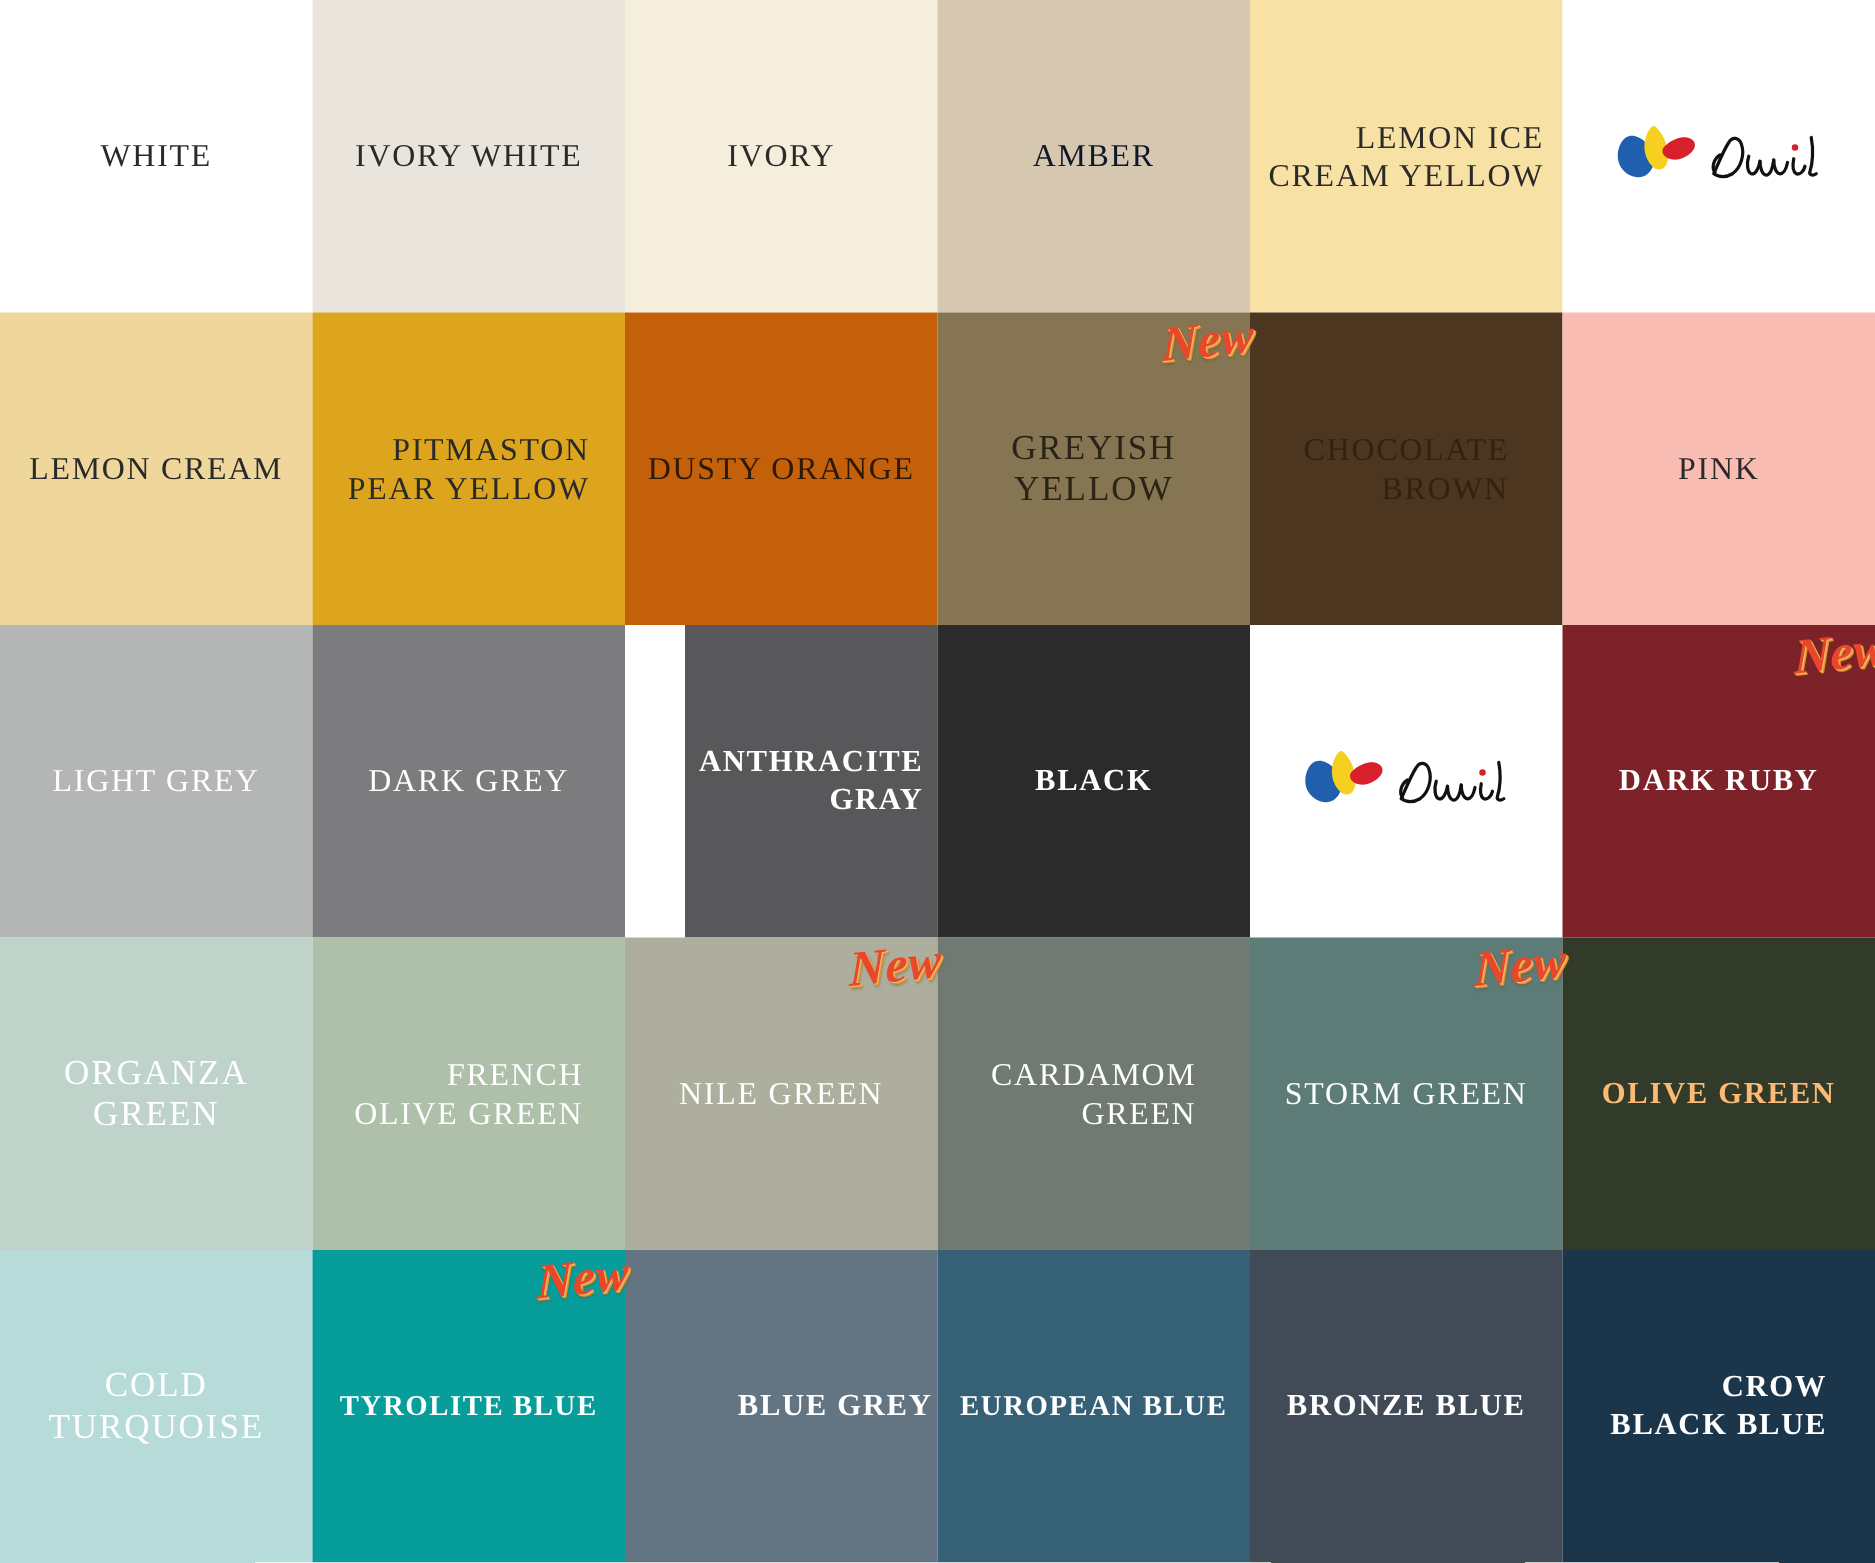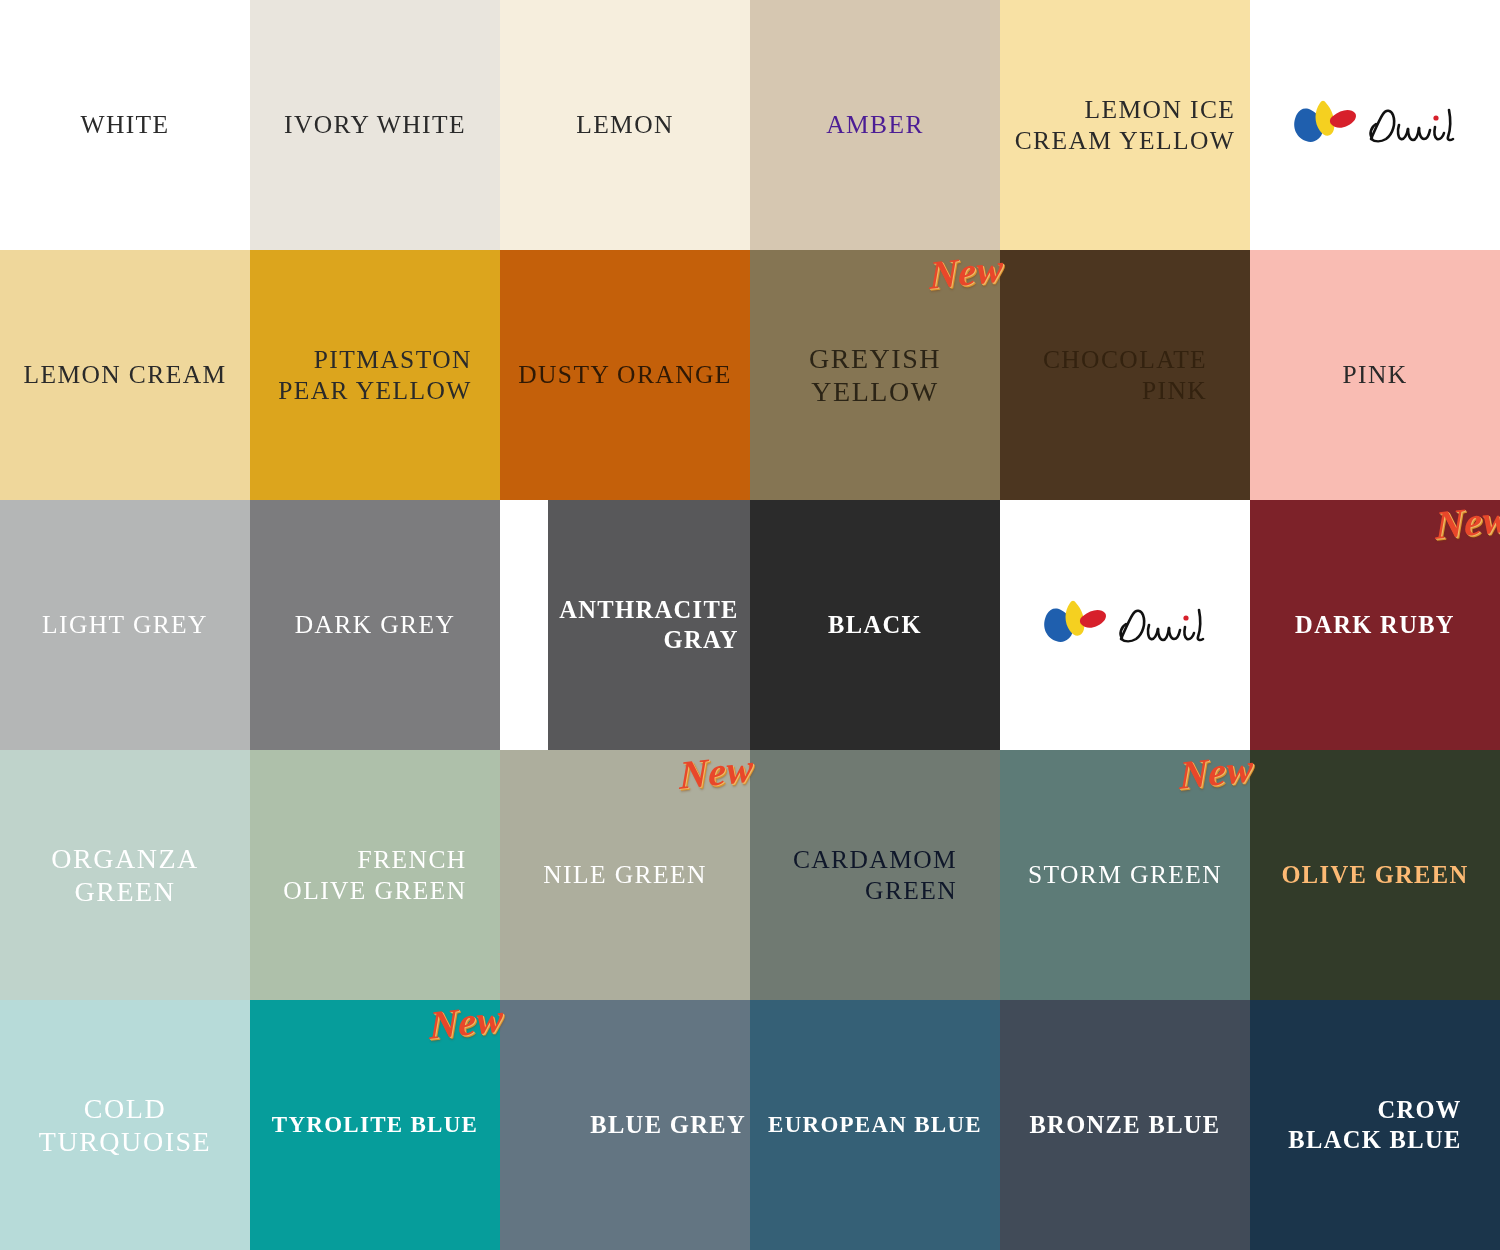--- a/index.html
+++ b/index.html
@@ -75,24 +75,24 @@
 <body>
 
 <div id="palette-grid">
     <div class="swatch w-regular " style="background: rgb(255, 255, 255);">
       <span class="swatch-label" style="color: rgb(42, 42, 42);">WHITE</span>
     </div>
     <div class="swatch w-regular " style="background: rgb(233, 229, 221);">
       <span class="swatch-label" style="color: rgb(42, 42, 42);">IVORY WHITE</span>
     </div>
     <div class="swatch w-regular " style="background: rgb(246, 238, 221);">
-      <span class="swatch-label" style="color: rgb(42, 42, 42);">LEMON</span>
+      <span class="swatch-label" style="color: rgb(42, 42, 42);">IVORY</span>
     </div>
     <div class="swatch w-regular " style="background: rgb(214, 199, 177);">
-      <span class="swatch-label" style="color: #4c1d95; font-family: Liberation Serif, serif;">AMBER</span>
+      <span class="swatch-label" style="color: #0f172a; font-family: Liberation Serif, serif;">AMBER</span>
     </div>
     <div class="swatch w-regular  two-line" style="background: rgb(248, 225, 164);">
       <span class="swatch-label" style="color: rgb(42, 42, 42);">LEMON ICE
 CREAM YELLOW</span>
     </div>
     <div class="swatch w-regular " style="background: rgb(255, 255, 255);">
   <span class="logo-wrap">
     <svg class="brand-logo" width="176" height="62" viewBox="0 0 176 62" xmlns="http://www.w3.org/2000/svg" aria-hidden="true">
       <path d="M10 20 C4 31, 8 43, 19 47 C27 50, 34 45, 36 37 C38 28, 32 20, 24 16 C18 13, 13 15, 10 20 Z" fill="#1F5FAE"></path>
       <path d="M33 9 C27 17, 27 29, 33 37 C38 44, 45 43, 47 35 C49 25, 44 14, 39 9 C37 6, 35 6, 33 9 Z" fill="#F5D020"></path>
@@ -119,21 +119,21 @@
     </div>
     <div class="swatch w-regular " style="background: rgb(196, 96, 10);">
       <span class="swatch-label" style="color: rgb(47, 25, 5);">DUSTY ORANGE</span>
     </div>
     <div class="swatch w-regular sz-sm" style="background: rgb(133, 117, 83);">
       <span class="new-badge">New</span>
       <span class="swatch-label" style="color: rgb(43, 36, 22);">GREYISH YELLOW</span>
     </div>
     <div class="swatch w-regular  two-line" style="background: rgb(76, 54, 32);">
       <span class="swatch-label" style="color: rgb(51, 34, 15);">CHOCOLATE
-PINK</span>
+BROWN</span>
     </div>
     <div class="swatch w-regular " style="background: rgb(249, 188, 179);">
       <span class="swatch-label" style="color: rgb(42, 42, 42);">PINK</span>
     </div>
     <div class="swatch w-regular " style="background: rgb(180, 182, 182);">
       <span class="swatch-label" style="color: rgb(255, 255, 255);">LIGHT GREY</span>
     </div>
     <div class="swatch w-regular " style="background: rgb(124, 124, 126);">
       <span class="swatch-label" style="color: rgb(255, 255, 255);">DARK GREY</span>
     </div>
@@ -172,21 +172,21 @@
     </div>
     <div class="swatch w-regular  two-line" style="background: rgb(174, 192, 170);">
       <span class="swatch-label" style="color: rgb(255, 255, 255);">FRENCH
 OLIVE GREEN</span>
     </div>
     <div class="swatch w-regular " style="background: rgb(173, 174, 157);">
       <span class="new-badge">New</span>
       <span class="swatch-label" style="color: rgb(255, 255, 255);">NILE GREEN</span>
     </div>
     <div class="swatch w-regular  two-line" style="background: rgb(112, 122, 114);">
-      <span class="swatch-label" style="color: #0f172a;">CARDAMOM
+      <span class="swatch-label" style="color: #ffffff;">CARDAMOM
 GREEN</span>
     </div>
     <div class="swatch w-regular " style="background: rgb(93, 123, 119);">
       <span class="new-badge">New</span>
       <span class="swatch-label" style="color: rgb(255, 255, 255);">STORM GREEN</span>
     </div>
     <div class="swatch w-bold " style="background: rgb(50, 59, 41);">
       <span class="swatch-label" style="color: #fdba74; font-family: Liberation Serif, serif;">OLIVE GREEN</span>
     </div>
     <div class="swatch w-regular sz-sm" style="background: rgb(183, 219, 217);">

